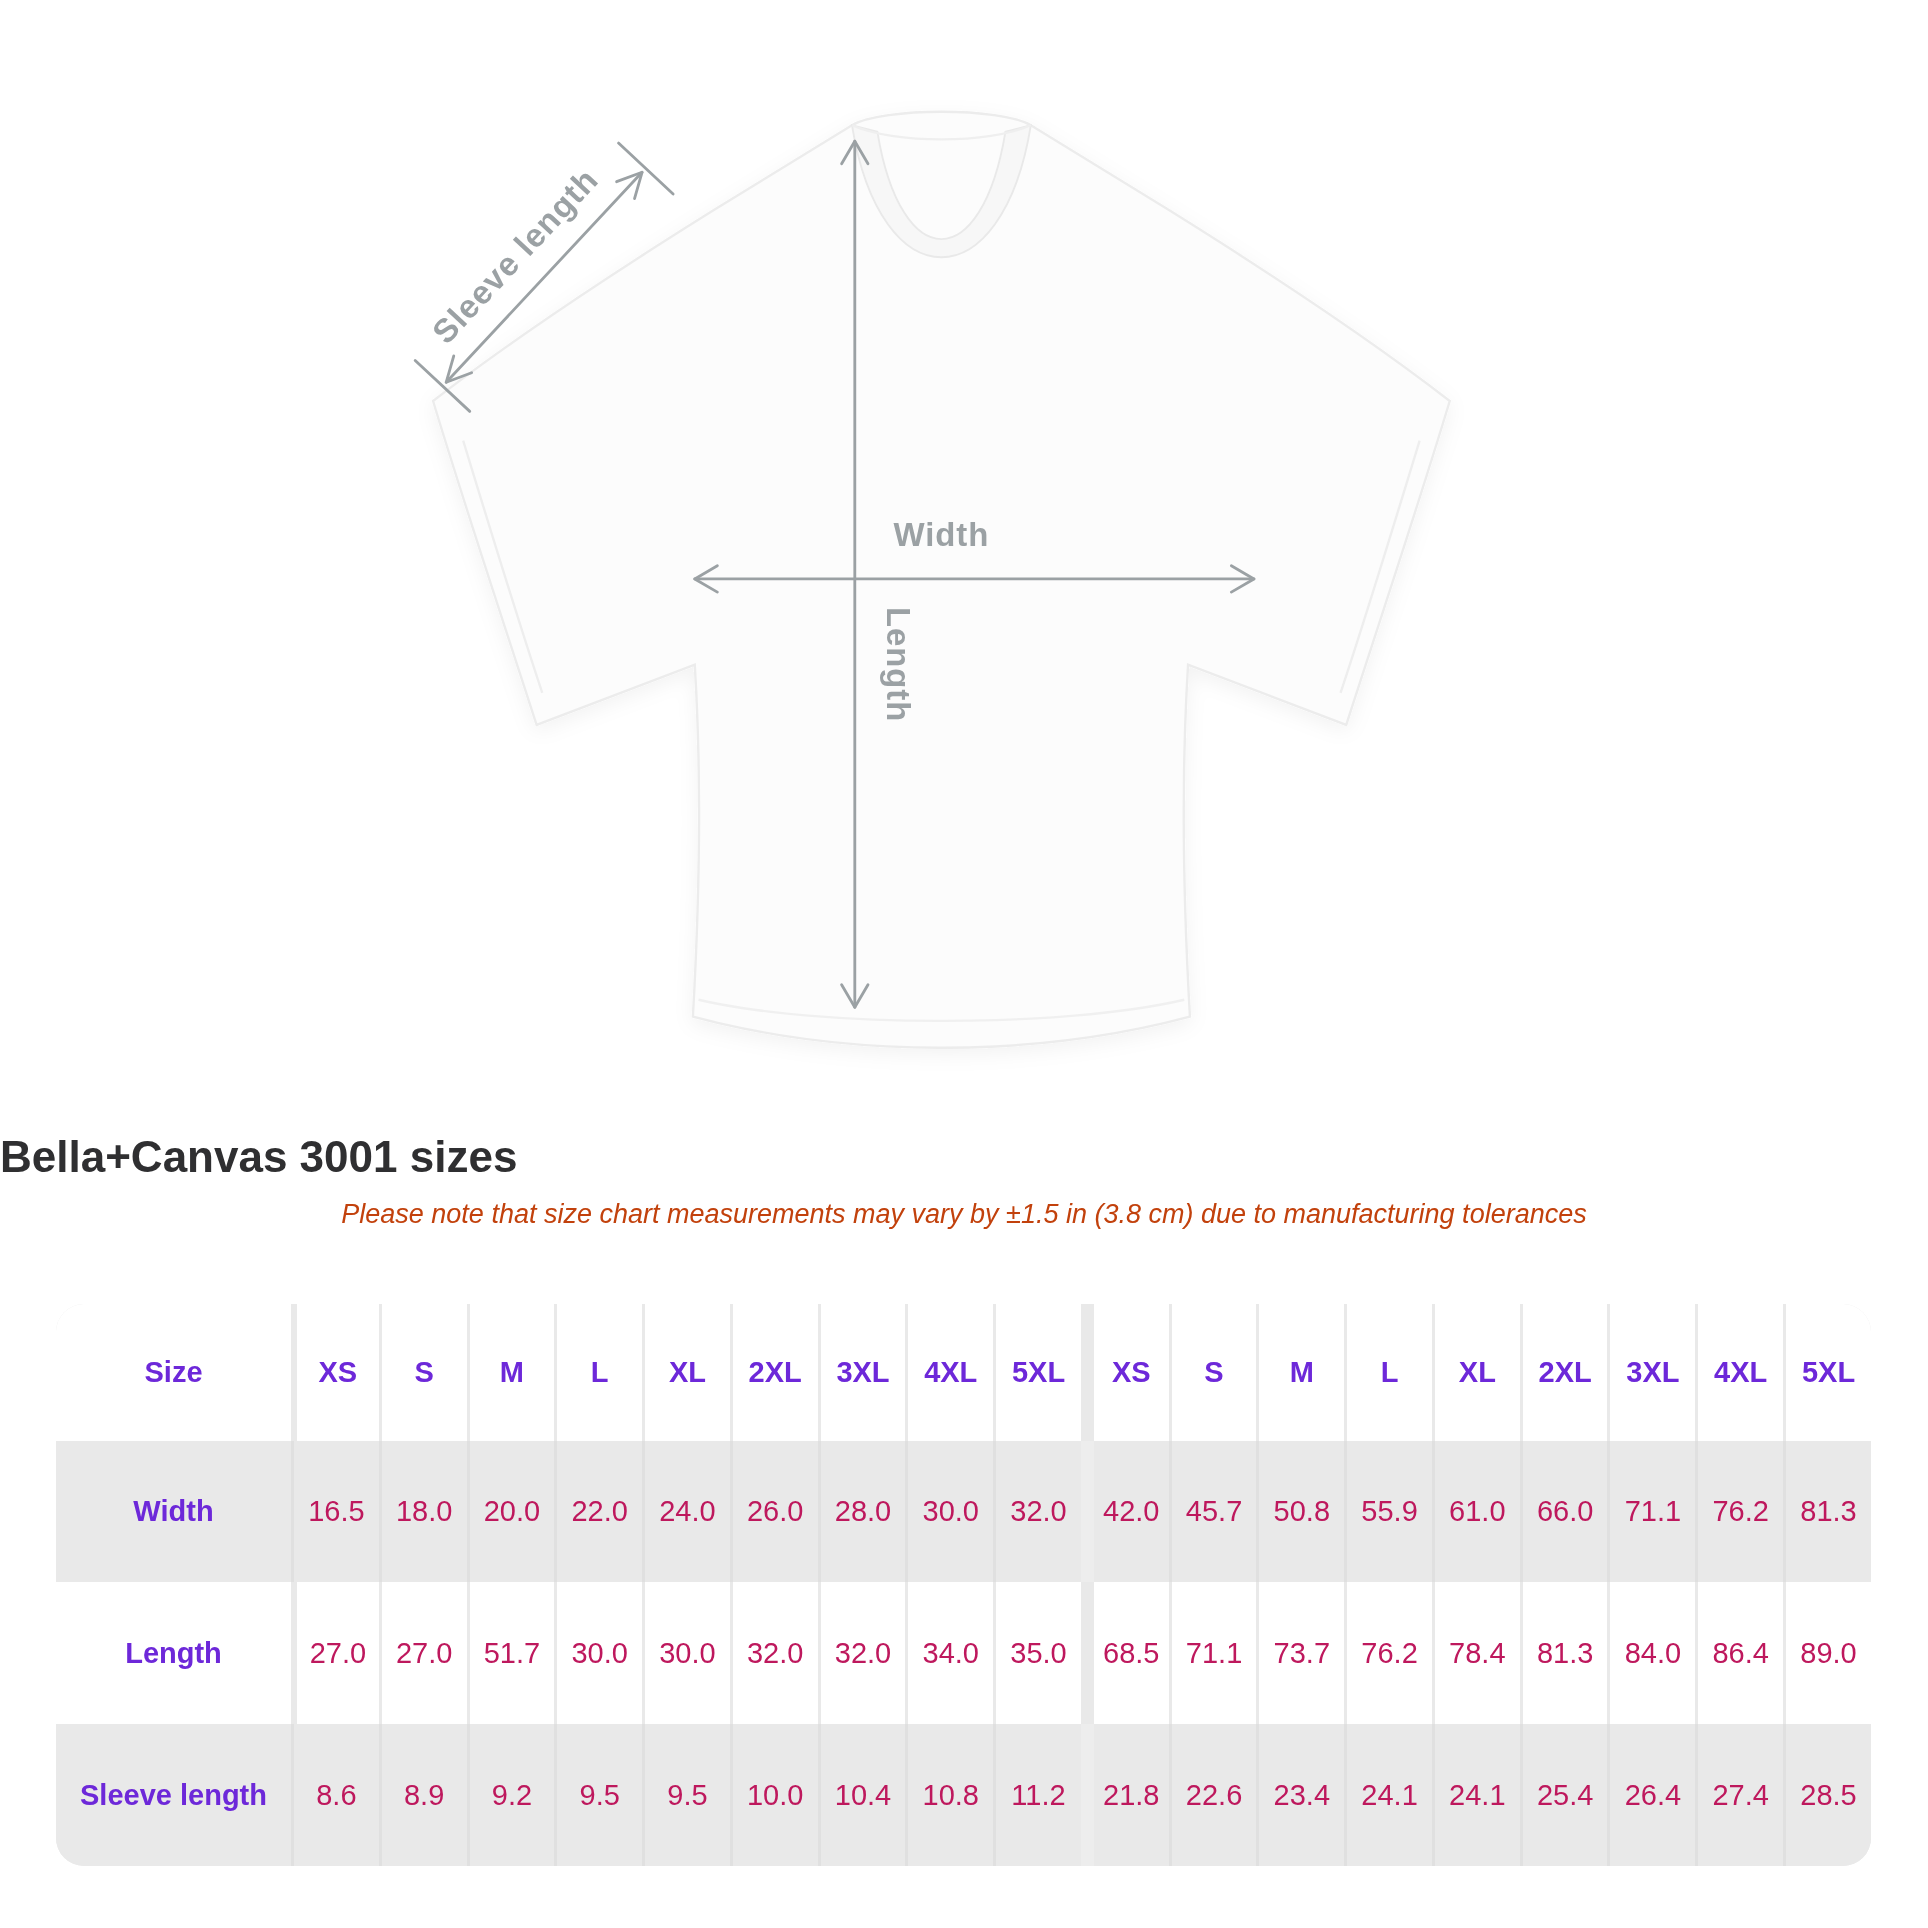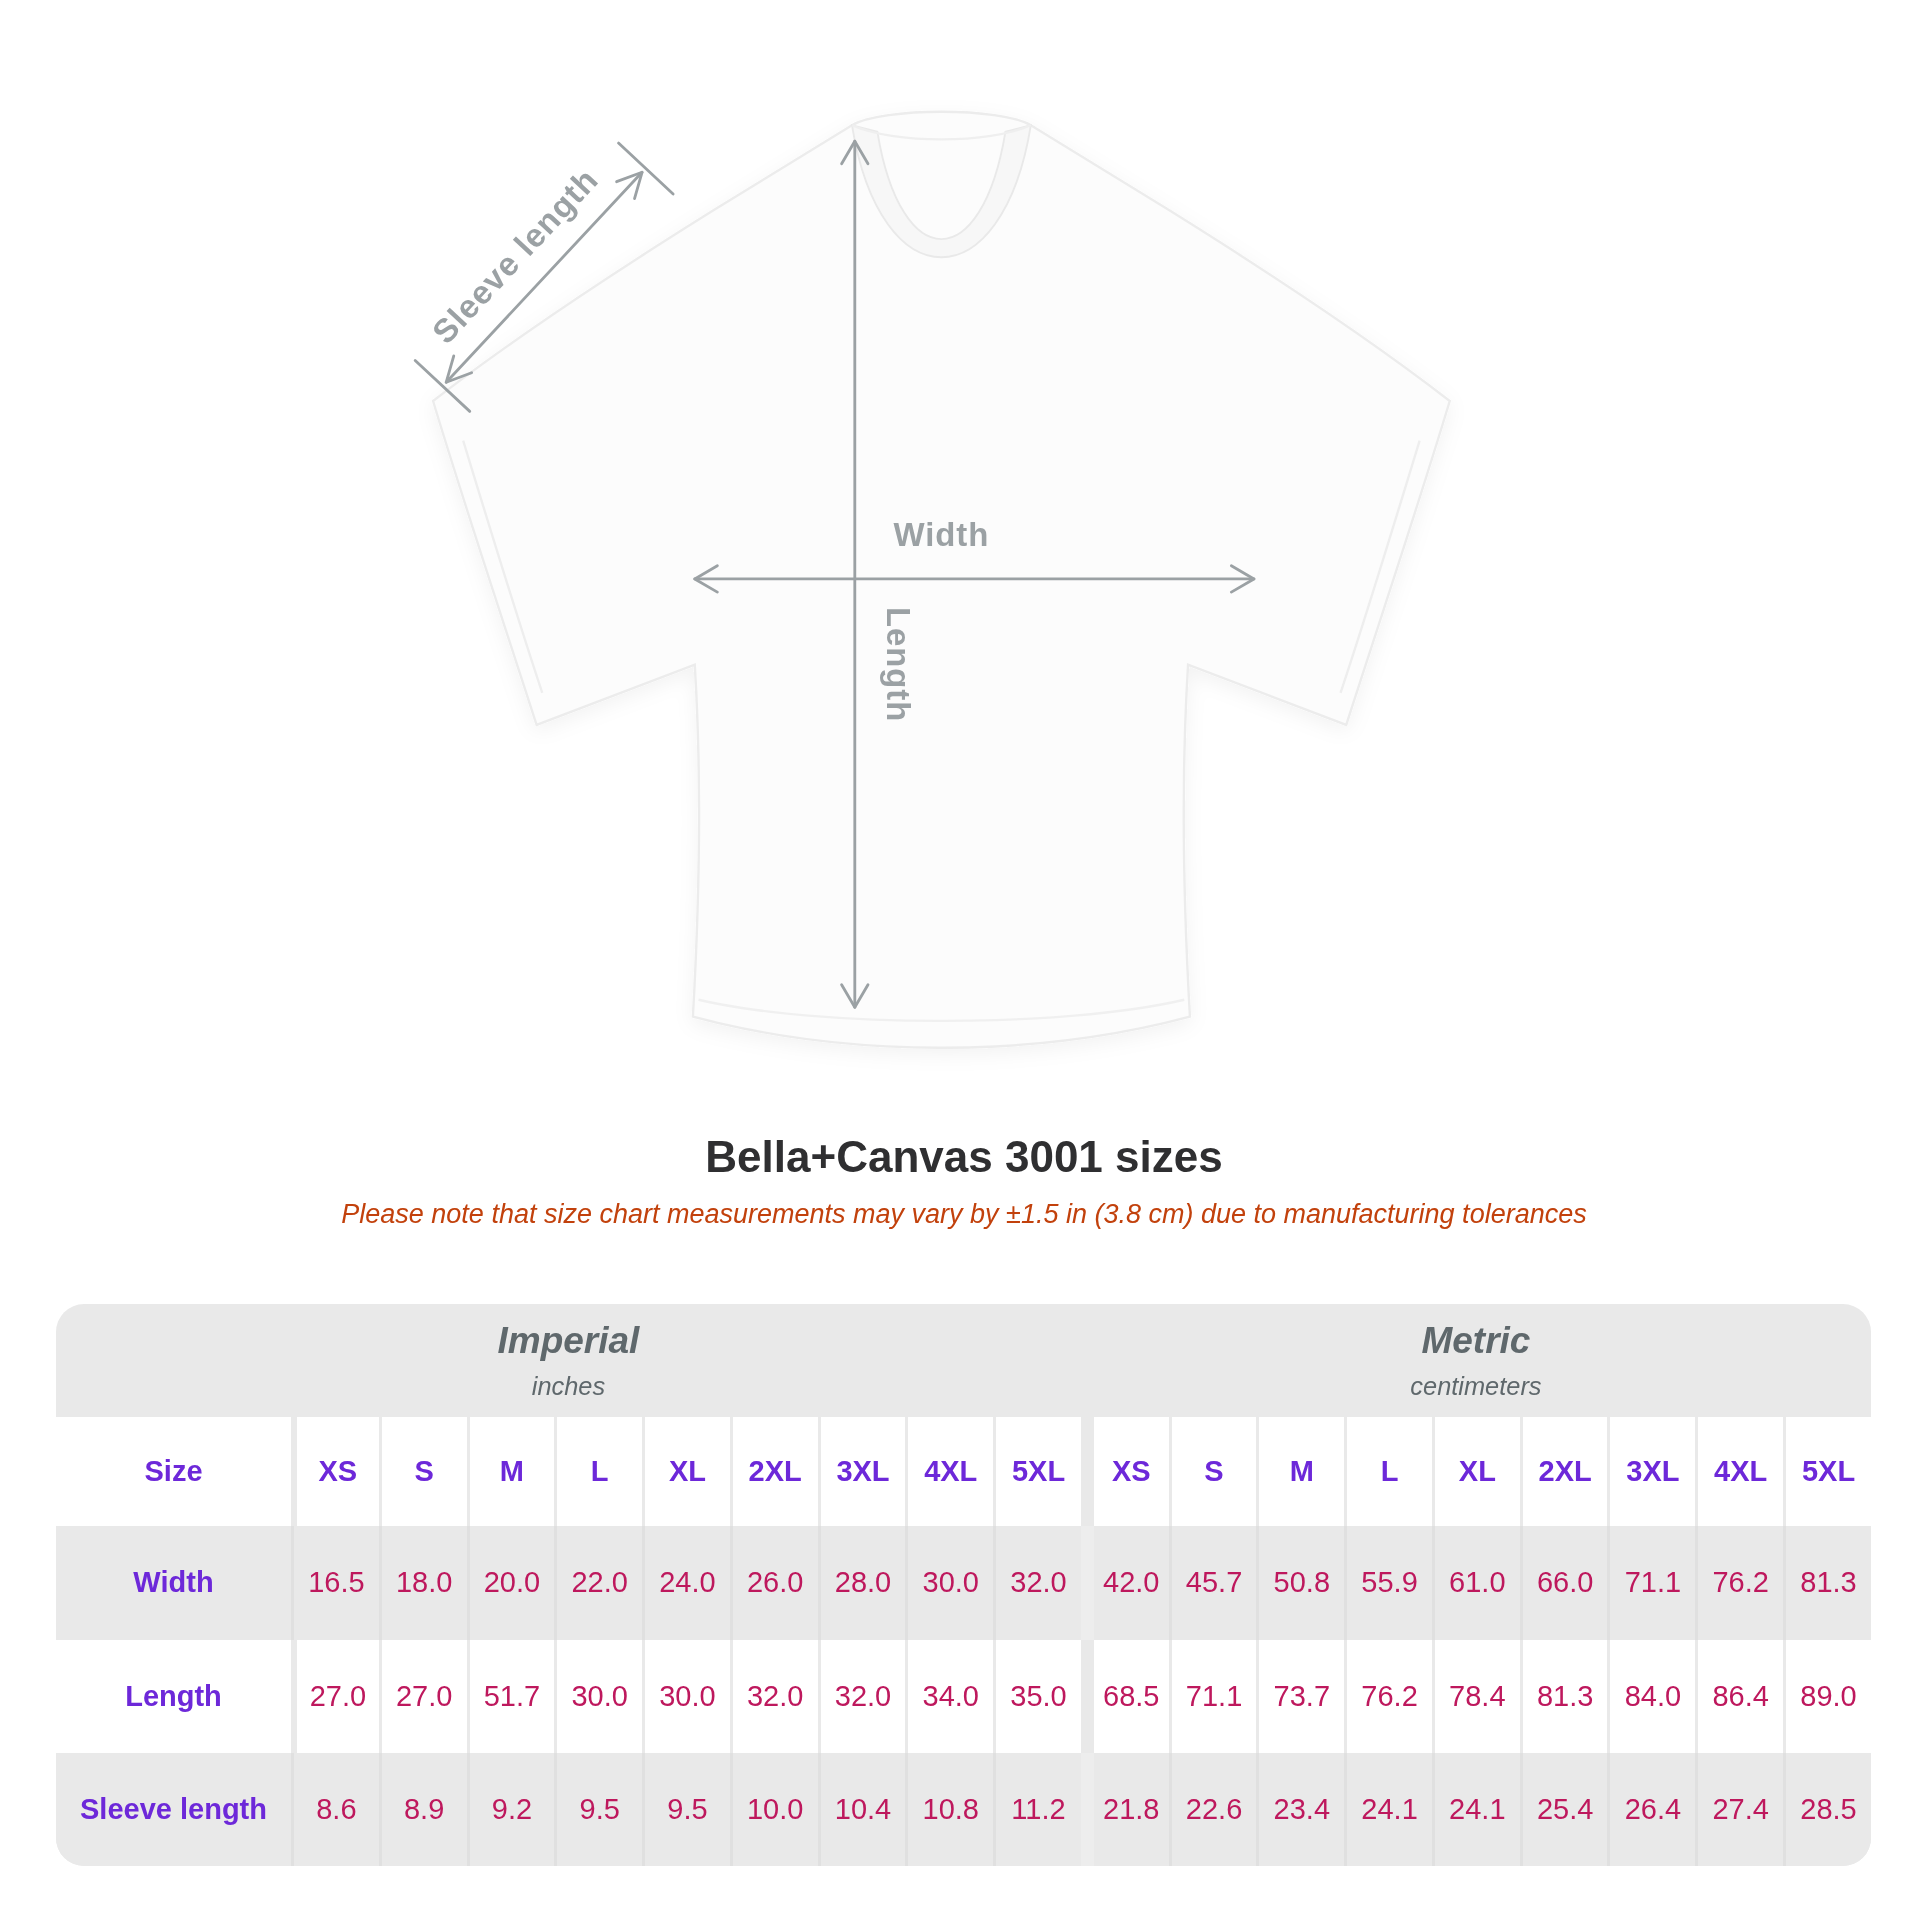--- a/index.html
+++ b/index.html
@@ -25,21 +25,20 @@
     font-size: 35px;
     letter-spacing: 1px;
     fill: #9ba1a4;
   }
 
   
   .chart-title {
     position: absolute;
     left: 0; top: 1132px;
     width: 100%;
-    text-align: center;
     font-size: 44px;
     font-weight: bold;
     color: #2f2f31;
   }
   .chart-subtitle {
     position: absolute;
     left: 0; top: 1199px;
     width: 100%;
     text-align: center;
     font-style: italic;
@@ -185,30 +184,20 @@
           <col>
           <col>
           <col>
           <col>
           <col>
           <col>
           <col>
       </colgroup>
 
       <tbody>
-          <tr class="units-row">
-        <td colspan="10">
-          <div class="unit-name">Imperial</div>
-          <div class="unit-sub">inches</div>
-        </td>
-        <td colspan="9">
-          <div class="unit-name">Metric</div>
-          <div class="unit-sub">centimeters</div>
-        </td>
-      </tr>
 
       <tr class="header-row white-row">
         <td class="accent-text">Size</td>
         <td class="accent-text after-label">XS</td>
         <td class="accent-text">S</td>
         <td class="accent-text">M</td>
         <td class="accent-text">L</td>
         <td class="accent-text">XL</td>
         <td class="accent-text">2XL</td>
         <td class="accent-text">3XL</td>

